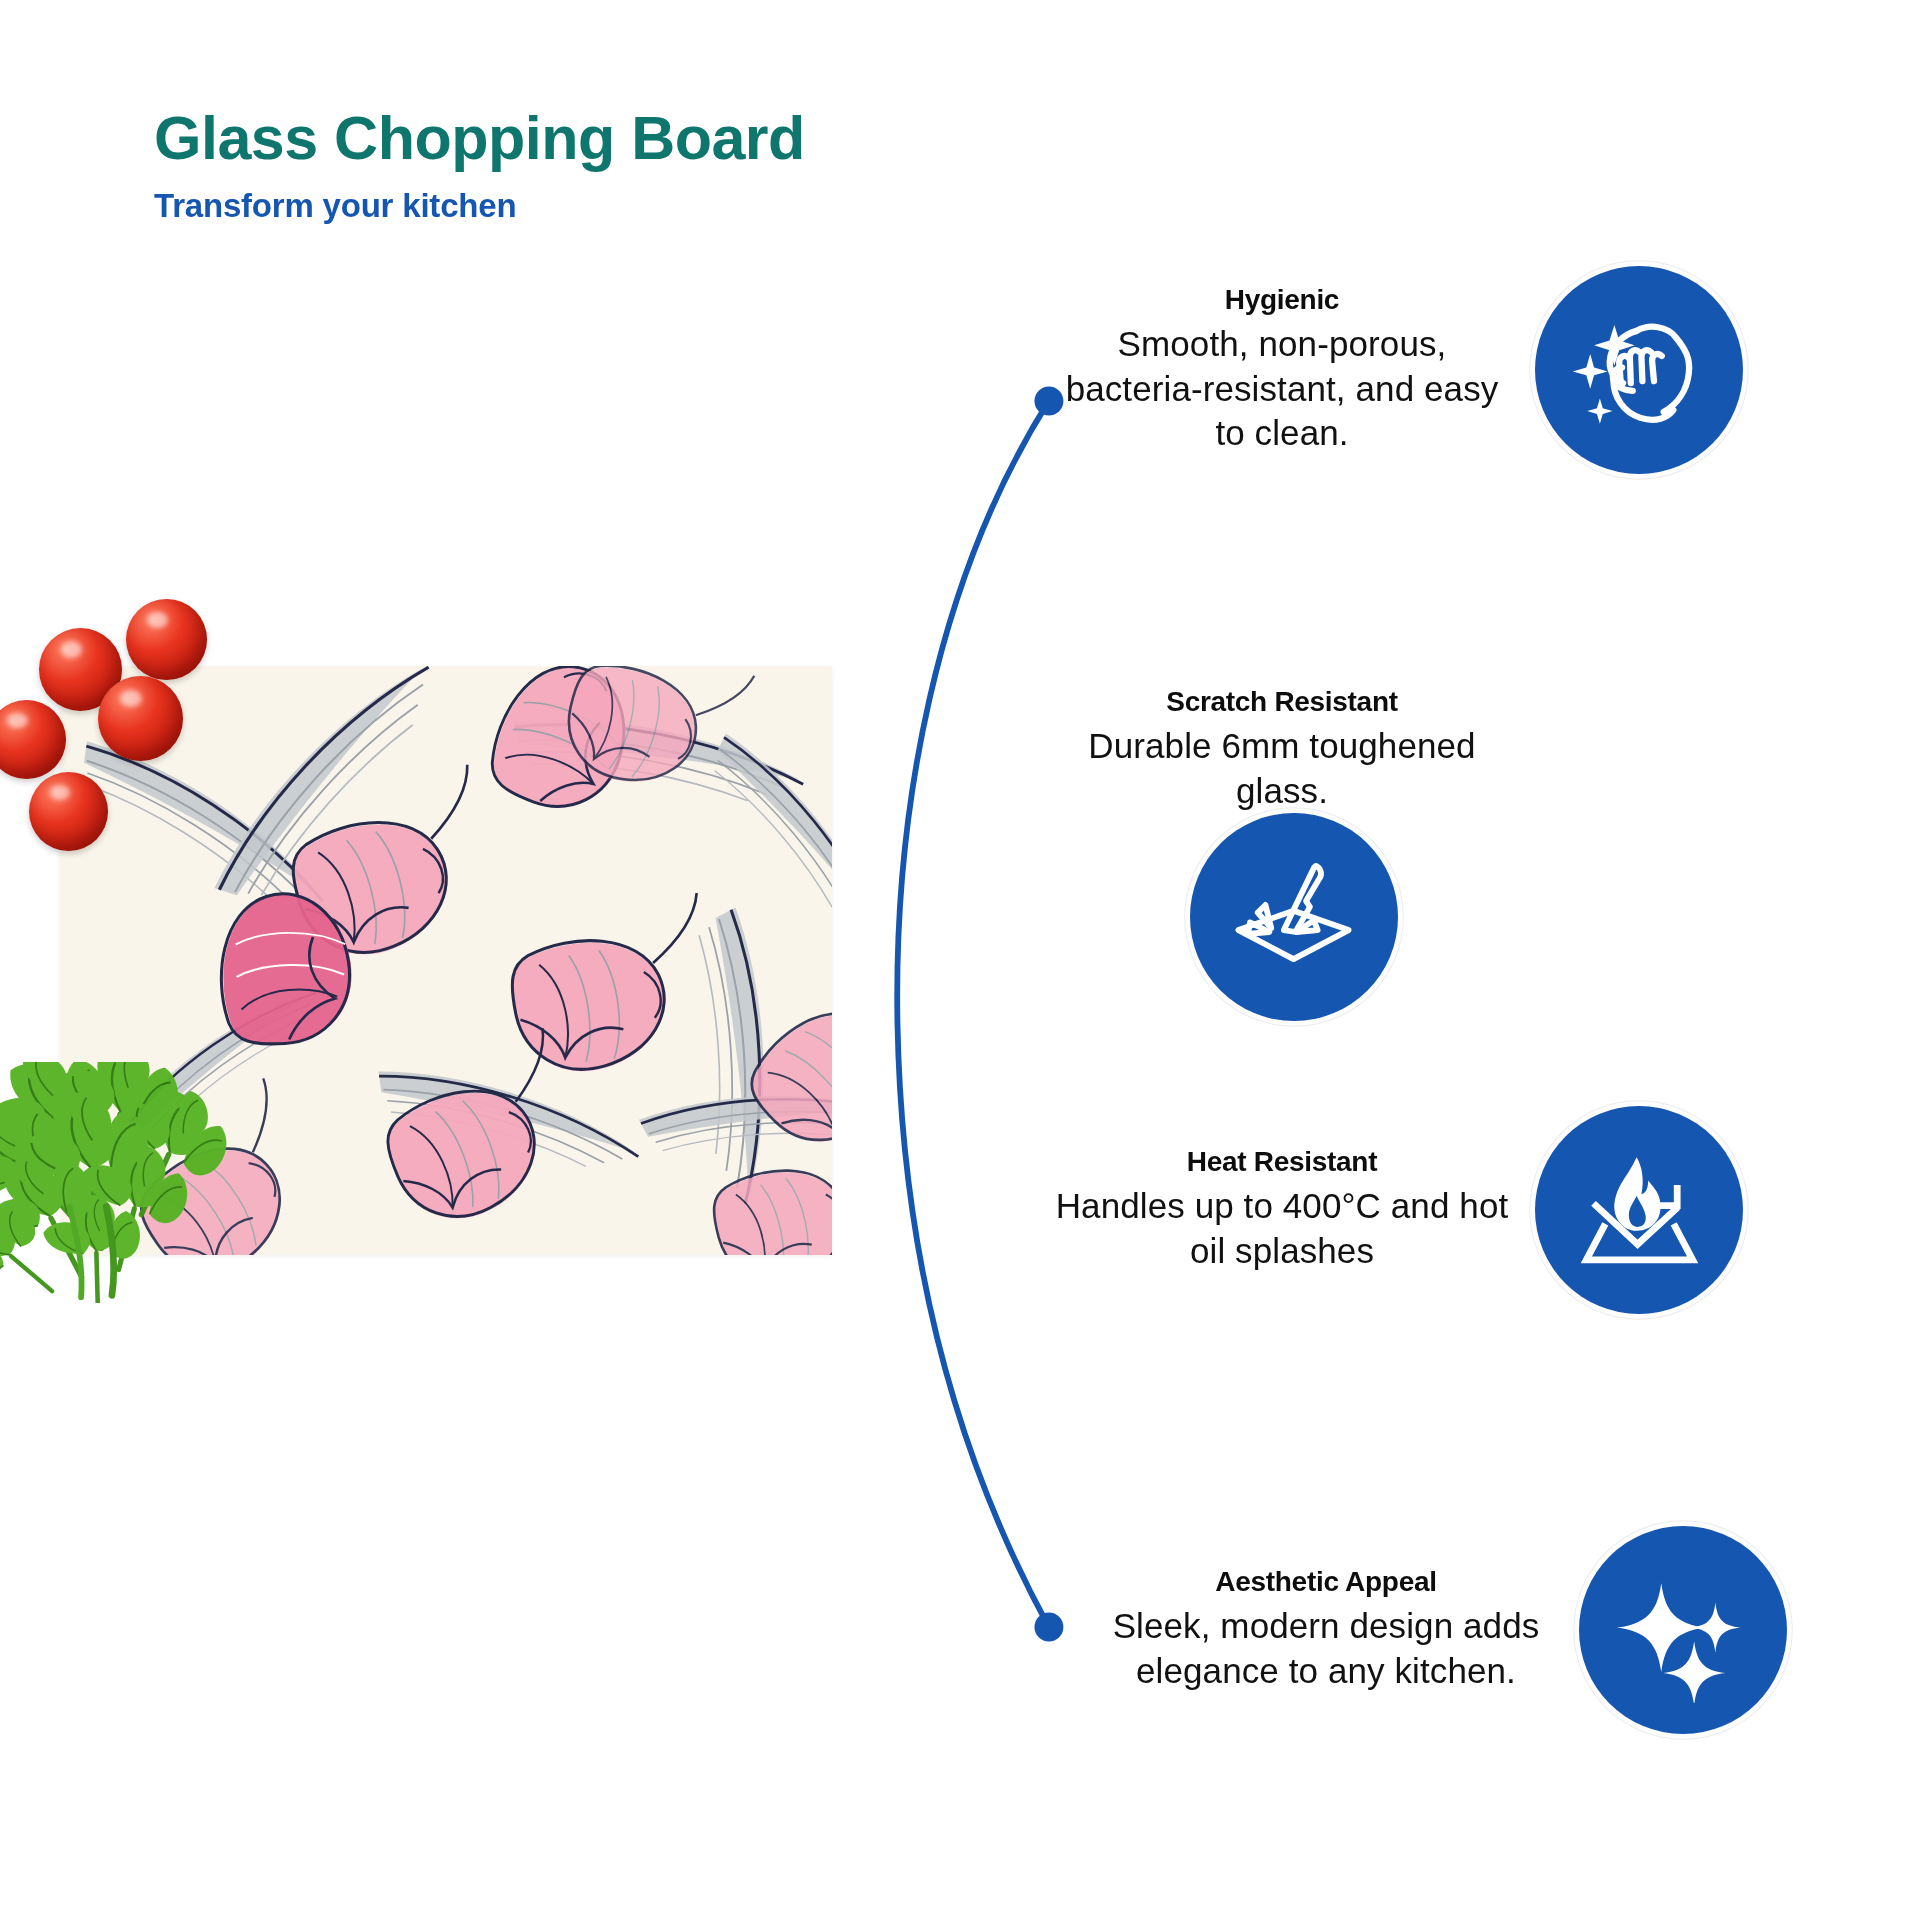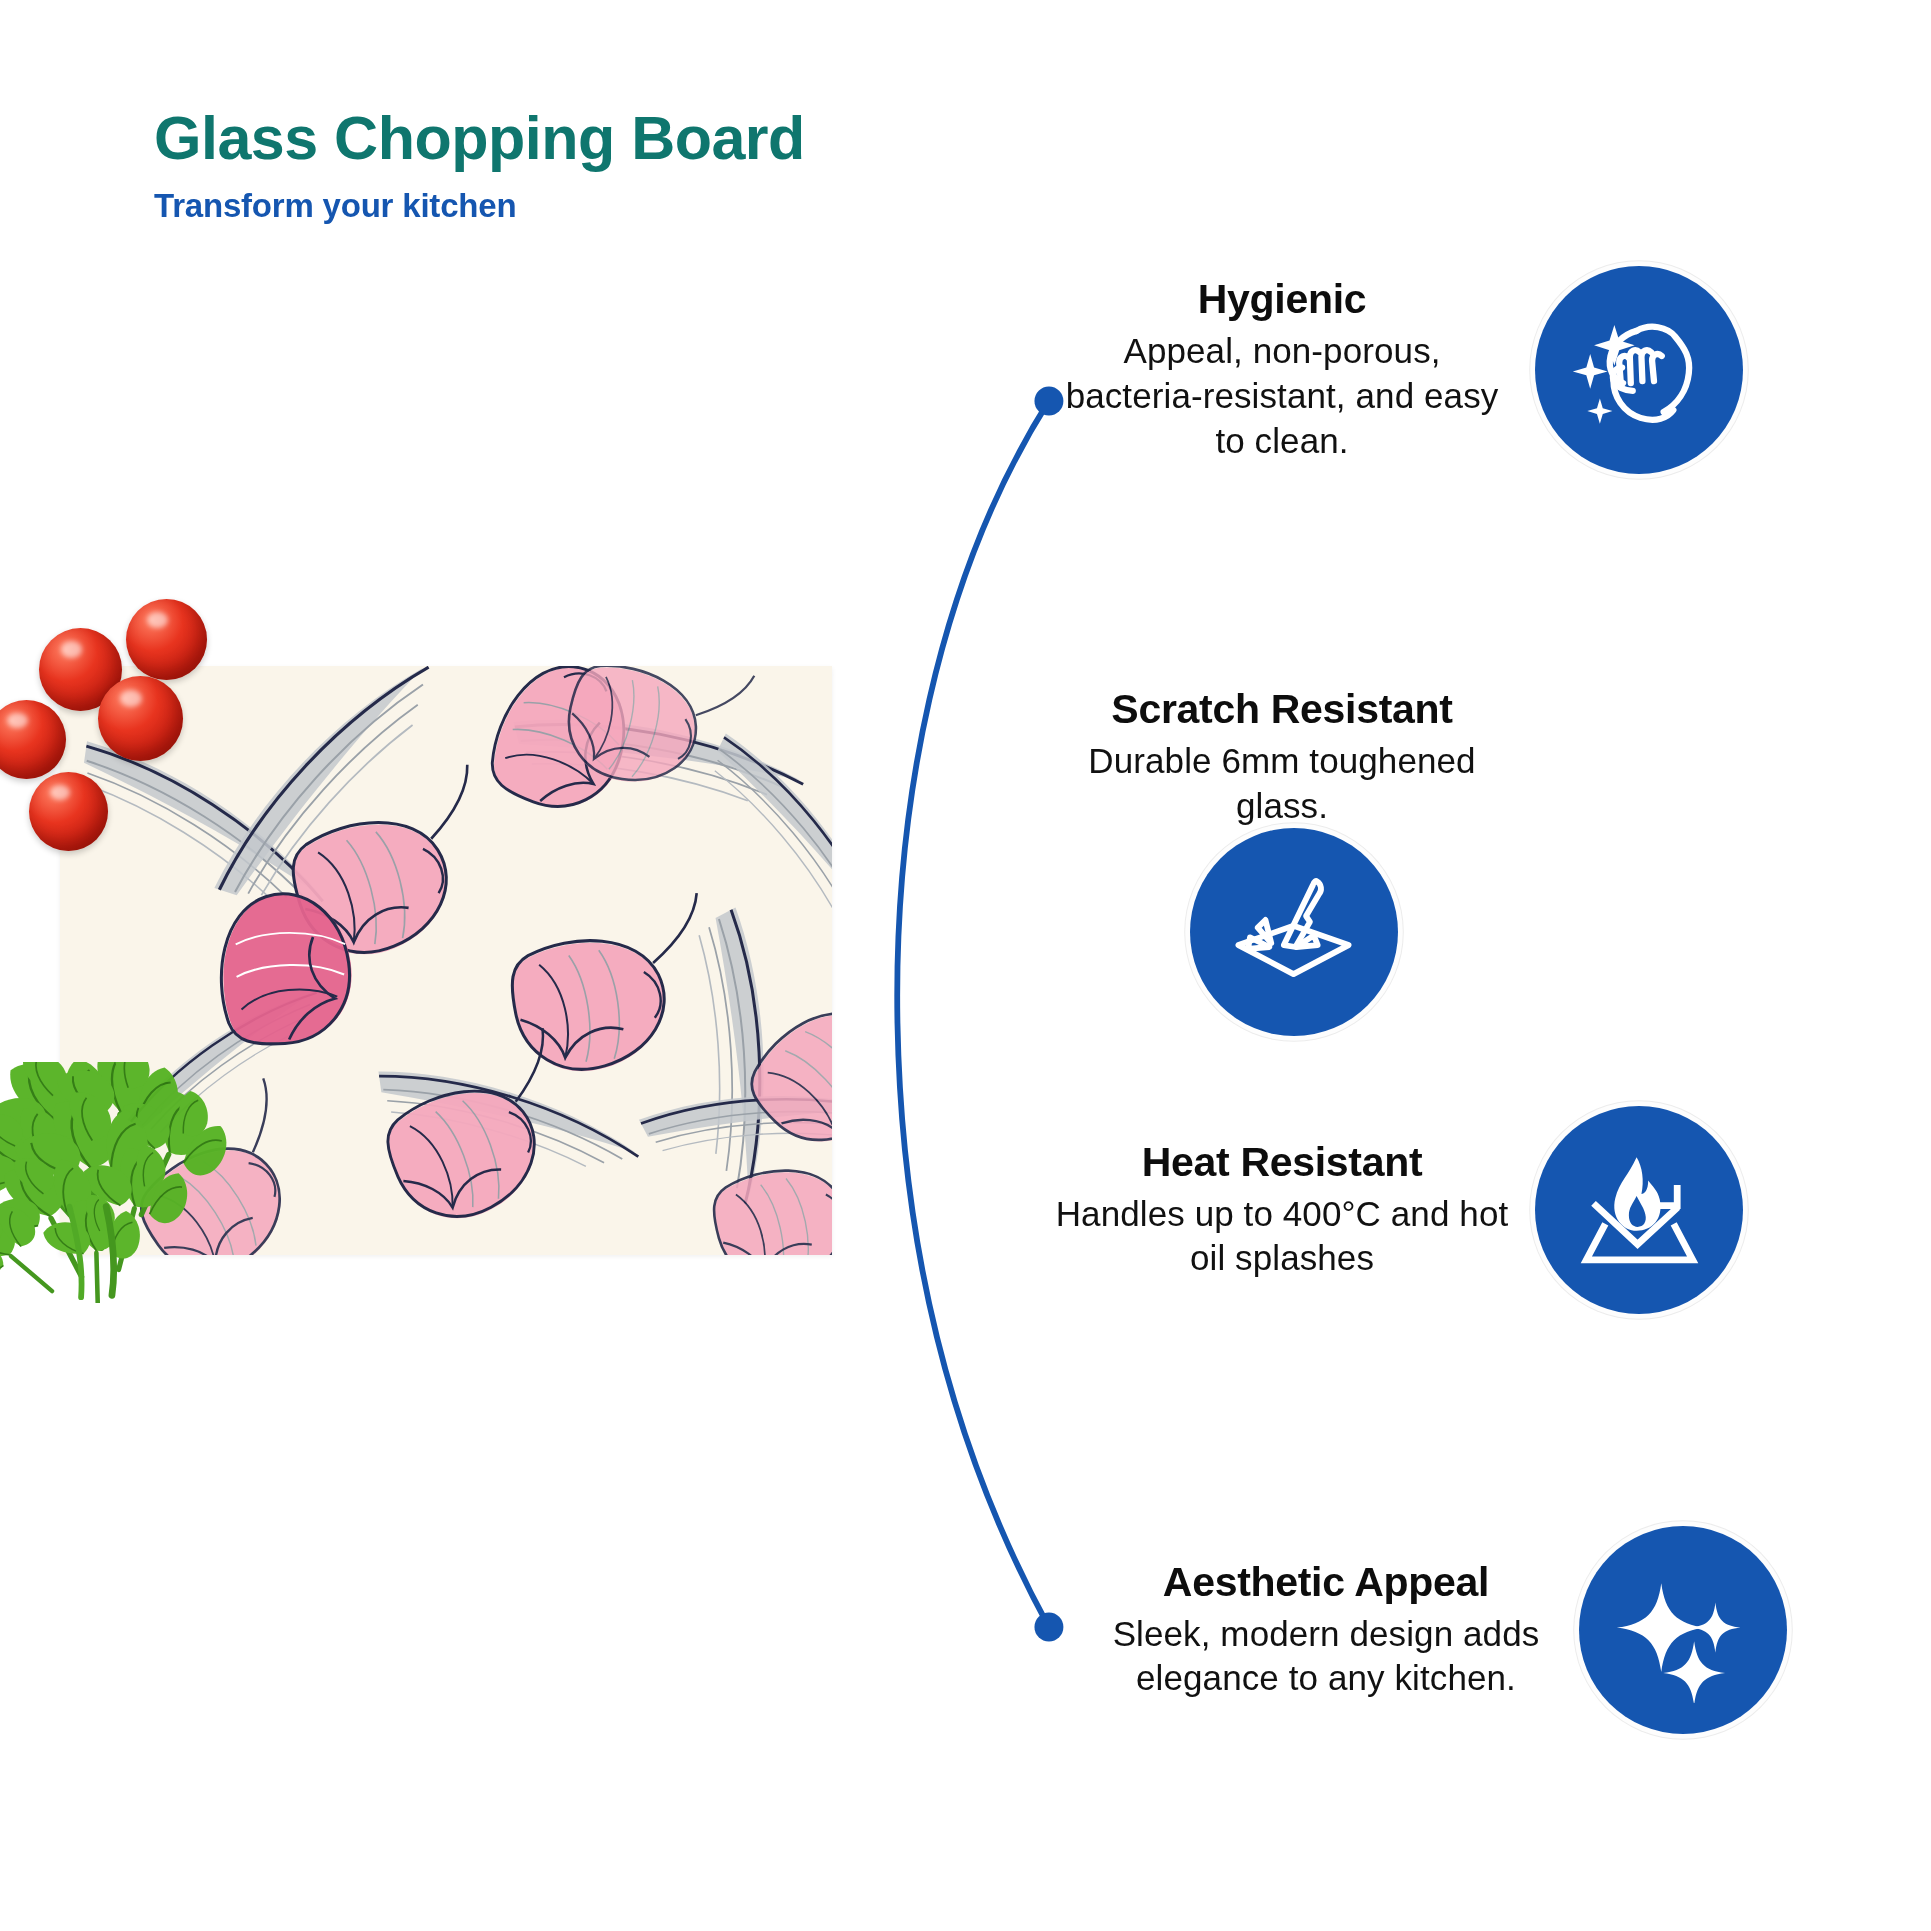--- a/index.html
+++ b/index.html
@@ -51,21 +51,21 @@
 
   
   #connector { position:absolute; left:801px; top:357px; width:328px; height:1313px; }
 
   
   .feature { position:absolute; display:flex; align-items:center; }
   .feature-text {
     width:483px; text-align:center; padding-right:23px;
   }
   .feature-title {
-    font-size:41px; font-weight:700; color:#0d0d0d;
+    font-size:28px; font-weight:700; color:#0d0d0d;
     letter-spacing:-0.3px; margin-bottom:5.8px; white-space:nowrap;
   }
   .feature-desc {
     font-size:35px; font-weight:400; color:#111111; line-height:1.28;
     letter-spacing:0.1px;
   }
   .feature-icon {
     width:208px; height:208px; border-radius:50%;
     background:#1556b0;
     display:flex; align-items:center; justify-content:center;
@@ -186,21 +186,21 @@
   <svg width="328" height="1313" viewBox="0 0 340 1360">
     <path d="M257,45 C140,230 96,470 100,690 C104,910 150,1120 257,1316" fill="none" stroke="#1556b0" stroke-width="6" stroke-linecap="round"></path>
     <circle cx="257" cy="45" r="15" fill="#1556b0"></circle>
     <circle cx="257" cy="1316" r="15" fill="#1556b0"></circle>
   </svg>
 </div>
 
 <div class="feature" id="feature-1">
   <div class="feature-text">
     <div class="feature-title">Hygienic</div>
-    <div class="feature-desc">Appeal, non-porous, bacteria-resistant, and easy to clean.</div>
+    <div class="feature-desc">Smooth, non-porous, bacteria-resistant, and easy to clean.</div>
   </div>
   <div class="feature-icon">
     <svg width="145" height="145" viewBox="0 0 150 150">
       <g fill="none" stroke="#ffffff" stroke-width="6.5" stroke-linecap="round" stroke-linejoin="round">
         <path d="M72,34 C86,26 104,30 112,40 C122,52 128,62 126,78 C124,96 114,110 100,118"></path>
         <path d="M72,34 C58,38 48,48 45,60 C42,74 48,84 58,88"></path>
         <path d="M57,72 C50,72 46,78 48,85 C50,92 60,96 68,96"></path>
         <path d="M64,62 C60,58 54,60 54,67 L56,92"></path>
         <path d="M75,56 C71,52 65,54 65,61 L66,88"></path>
         <path d="M87,56 C83,52 77,54 77,61 L78,86"></path>

